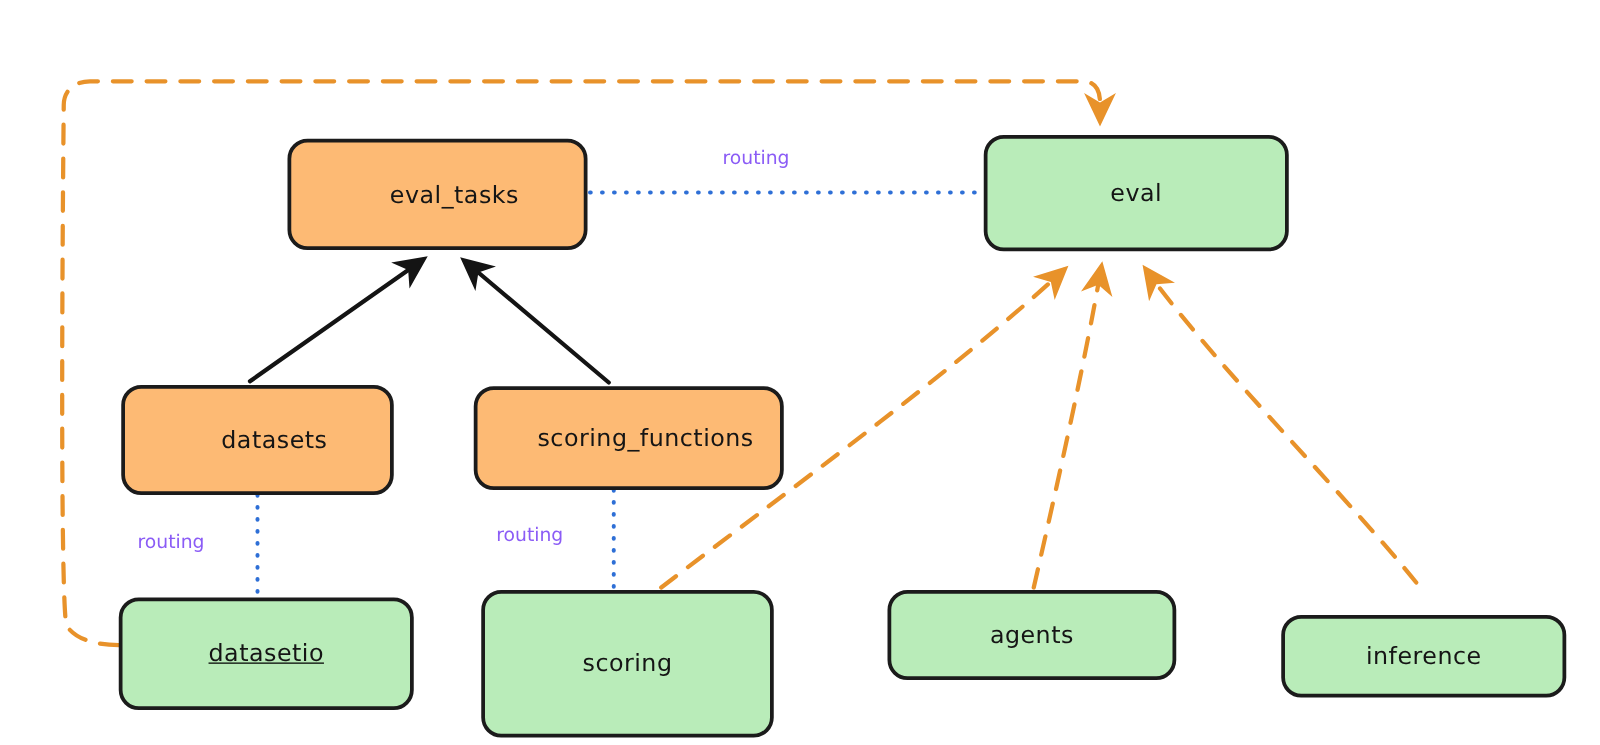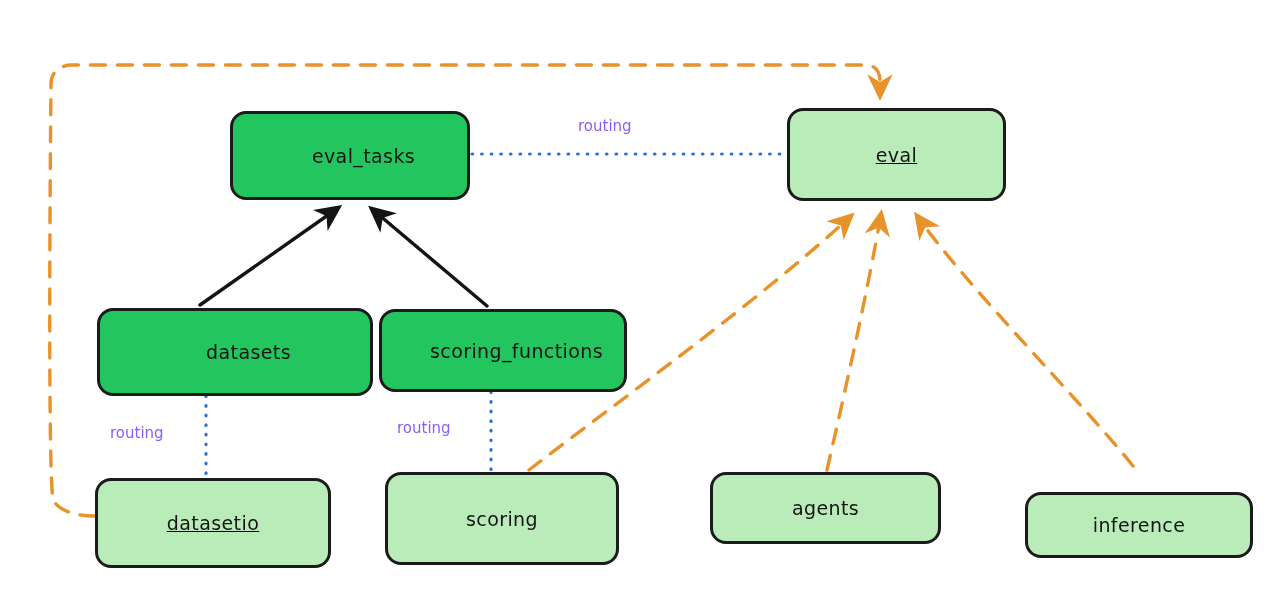--- a/index.html
+++ b/index.html
@@ -37,21 +37,21 @@
   }
   .node .node-label {
     font-family: "DejaVu Sans", sans-serif;
     font-size: 19px;
     color: #151515;
     letter-spacing: 0.4px;
     white-space: nowrap;
     user-select: none;
   }
   .node.api-node {
-    background: #22c55e;
+    background: #fdba74;
     padding-left: 27px;
   }
   .node.provider-node {
     background: #b9ecb9;
   }
   .edge-label {
     position: absolute;
     font-family: "DejaVu Sans", sans-serif;
     font-size: 15px;
     color: #8b5cf6;
@@ -111,37 +111,37 @@
 
     <g>
       <path d="M 491 392 L 491 473" fill="none" stroke="#2e6fd6" stroke-width="3.2" stroke-linecap="round" stroke-dasharray="0.6 9"></path>
     </g>
   </svg>
 
   <div class="node api-node" style="left:230px; top:111px; width:240px; height:89px;">
     <span class="node-label">eval_tasks</span>
   </div>
 
-  <div class="node provider-node" style="left:787px; top:108px; width:219px; height:93px;text-decoration:underline;">
+  <div class="node provider-node" style="left:787px; top:108px; width:244px; height:93px;">
     <span class="node-label">eval</span>
   </div>
 
-  <div class="node api-node" style="left:97px; top:308px; width:276px; height:88px;">
+  <div class="node api-node" style="left:97px; top:308px; width:218px; height:88px;">
     <span class="node-label">datasets</span>
   </div>
 
   <div class="node api-node" style="left:379px; top:309px; width:248px; height:83px;">
     <span class="node-label">scoring_functions</span>
   </div>
 
   <div class="node provider-node" style="left:95px; top:478px; width:236px; height:90px;text-decoration:underline;">
     <span class="node-label">datasetio</span>
   </div>
 
-  <div class="node provider-node" style="left:385px; top:472px; width:234px; height:93px;">
+  <div class="node provider-node" style="left:385px; top:472px; width:234px; height:118px;">
     <span class="node-label">scoring</span>
   </div>
 
   <div class="node provider-node" style="left:710px; top:472px; width:231px; height:72px;">
     <span class="node-label">agents</span>
   </div>
 
   <div class="node provider-node" style="left:1025px; top:492px; width:228px; height:66px;">
     <span class="node-label">inference</span>
   </div>

